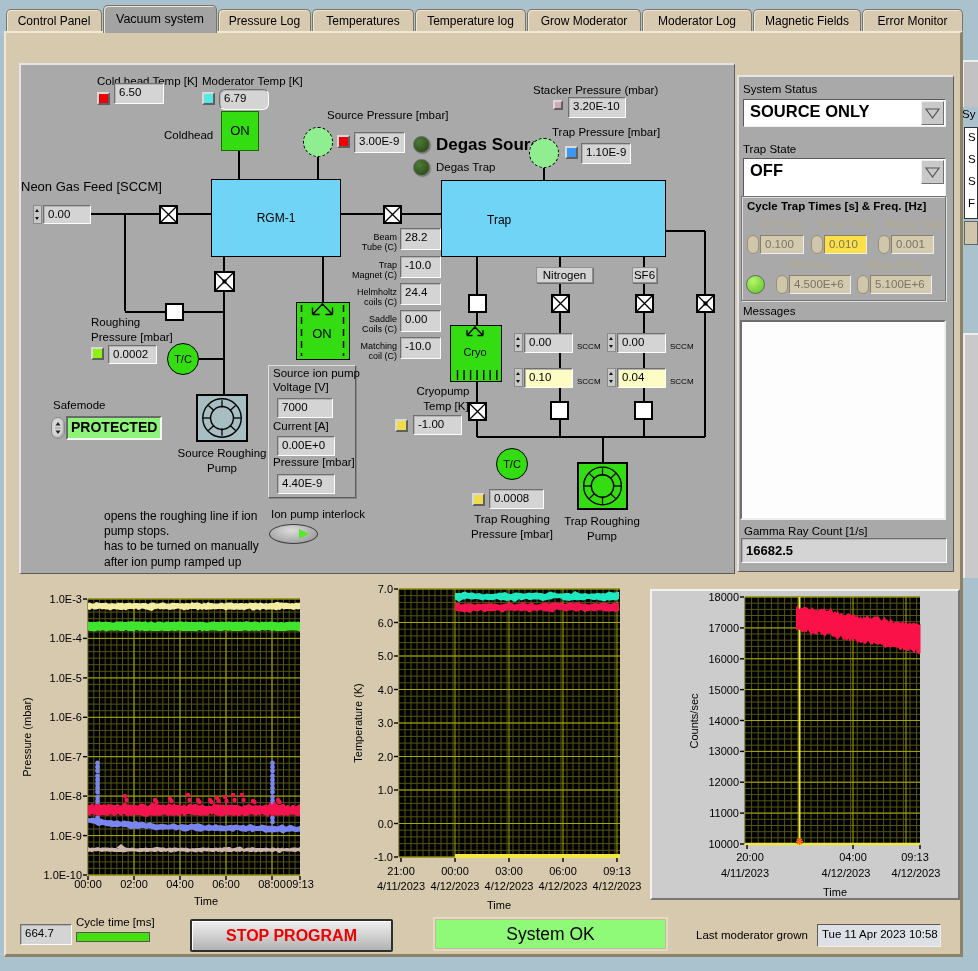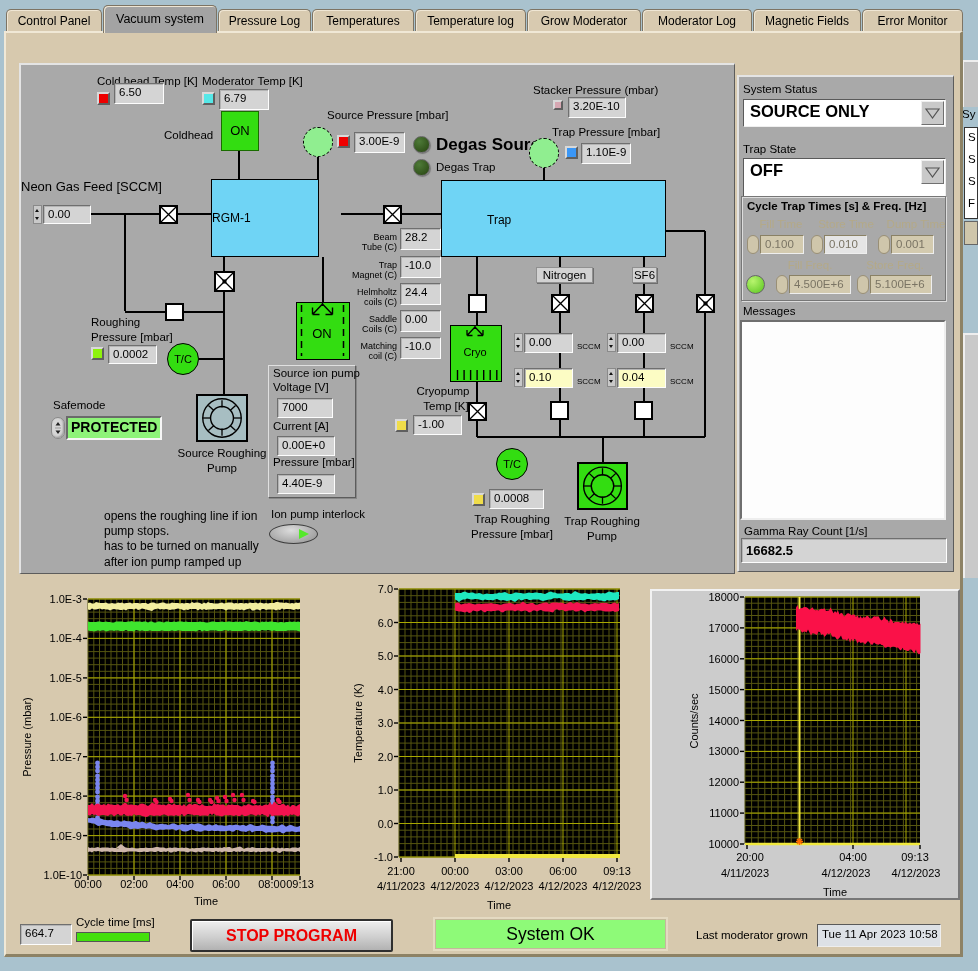--- a/index.html
+++ b/index.html
@@ -65,39 +65,39 @@
 <div class="hl" style="z-index:3;left:666px;top:230px;width:39px"></div>
 <div class="vl" style="z-index:3;left:704px;top:231px;height:63px"></div>
 <div class="vl" style="z-index:3;left:704px;top:313px;height:124px"></div>
 <div class="hl" style="z-index:3;left:477px;top:436px;width:228px"></div>
 <div class="vl" style="z-index:3;left:602px;top:437px;height:26px"></div>
 <div class="lbl" style="z-index:4;left:97px;top:75px;font-size:11.5px;">Cold head Temp [K]</div>
 <div class="lbl" style="z-index:4;left:202px;top:75px;font-size:11.5px;">Moderator Temp [K]</div>
 <div class="led" style="z-index:4;left:97px;top:92px;width:13px;height:13px;background:#ee0000"></div>
 <div class="box" style="z-index:4;left:114px;top:83px;width:50px;height:21px;">6.50</div>
 <div class="led" style="z-index:4;left:202px;top:92px;width:13px;height:13px;background:#55e8e8"></div>
-<div class="box" style="z-index:4;left:219px;top:89px;width:50px;height:21px;">6.79</div>
+<div class="box" style="z-index:4;left:219px;top:89px;width:50px;height:21px;border-radius:6px;">6.79</div>
 <div class="lbl" style="z-index:4;left:164px;top:129px;font-size:11.5px;">Coldhead</div>
 <div class="abs" style="z-index:4;left:221px;top:111px;width:38px;height:40px;background:#33dd11;border:1px solid #1a6c00;text-align:center;font-size:13px;line-height:38px">ON</div>
 <div class="lbl" style="z-index:4;left:327px;top:109px;font-size:11.5px;">Source Pressure [mbar]</div>
 <div class="abs" style="z-index:4;left:303px;top:127px;width:30px;height:30px;border-radius:50%;background:#90ee90;border:1.5px dashed #000"></div>
 <div class="led" style="z-index:4;left:337px;top:135px;width:13px;height:13px;background:#ee0000"></div>
 <div class="box" style="z-index:4;left:354px;top:132px;width:51px;height:21px;">3.00E-9</div>
 <div class="abs" style="z-index:4;left:413px;top:136px;width:17px;height:17px;border-radius:50%;background:radial-gradient(circle at 35% 30%,#4e7a38,#26430f);border:1px solid #666;box-shadow:1px 1px 1px #777"></div>
 <div class="lbl" style="z-index:4;left:436px;top:138px;font-size:17px;font-weight:bold;">Degas Source</div>
 <div class="abs" style="z-index:4;left:413px;top:159px;width:17px;height:17px;border-radius:50%;background:radial-gradient(circle at 35% 30%,#4e7a38,#26430f);border:1px solid #666;box-shadow:1px 1px 1px #777"></div>
 <div class="lbl" style="z-index:4;left:436px;top:161px;font-size:11.5px;">Degas Trap</div>
 <div class="lbl" style="z-index:4;left:533px;top:84px;font-size:11.5px;">Stacker Pressure (mbar)</div>
 <div class="led" style="z-index:4;left:553px;top:100px;width:10px;height:10px;background:#d6a7b2"></div>
 <div class="box" style="z-index:4;left:568px;top:97px;width:58px;height:21px;">3.20E-10</div>
 <div class="lbl" style="z-index:4;left:552px;top:126px;font-size:11.5px;">Trap Pressure [mbar]</div>
 <div class="abs" style="z-index:4;left:529px;top:138px;width:30px;height:30px;border-radius:50%;background:#90ee90;border:1.5px dashed #000"></div>
 <div class="led" style="z-index:4;left:565px;top:146px;width:13px;height:13px;background:#3b97f6"></div>
 <div class="box" style="z-index:4;left:581px;top:143px;width:50px;height:21px;">1.10E-9</div>
-<div class="abs" style="z-index:4;left:211px;top:179px;width:108px;height:78px;background:#6fd4f5;border:1.5px solid #000;text-align:left;font-size:12px;line-height:76px">RGM-1</div>
+<div class="abs" style="z-index:4;left:211px;top:179px;width:130px;height:78px;background:#6fd4f5;border:1.5px solid #000;text-align:center;font-size:12px;line-height:76px">RGM-1</div>
 <div class="abs" style="z-index:4;left:441px;top:180px;width:225px;height:77px;background:#6fd4f5;border:1.5px solid #000;font-size:12px">
     <span style="position:absolute;left:45px;top:32px">Trap</span>
   </div>
 <div class="lbl" style="z-index:4;left:21px;top:180px;font-size:13px;">Neon Gas Feed [SCCM]</div>
 <div class="spin" style="z-index:4;left:33px;top:205px;height:19px"></div>
 <div class="box" style="z-index:4;left:43px;top:205px;width:48px;height:19px;">0.00</div>
 <div class="valve" style="z-index:4;left:159px;top:205px;width:19px;height:19px">
     <svg width="15" height="15" style="display:block">
       <path d="M0 0 L15 15 M15 0 L0 15" stroke="#000" stroke-width="1.3"></path>
     </svg>
@@ -262,21 +262,21 @@
       <path d="M4 7 L17 7 L10.5 16 Z" fill="#c9c9c9" stroke="#555" stroke-width="1.2"></path>
     </svg></div>
 <div class="abs" style="z-index:4;left:741px;top:196px;width:205px;height:105px;border:1px solid #777;box-shadow:inset 1px 1px 0 #ddd,1px 1px 0 #ddd"></div>
 <div class="lbl" style="z-index:4;left:747px;top:200px;font-size:11.5px;font-weight:bold;z-index:5;">Cycle Trap Times [s] &amp; Freq. [Hz]</div>
 <div class="lbl" style="z-index:4;left:681px;top:218px;width:200px;text-align:center;font-size:11.5px;color:#b4a987;">Fill Time</div>
 <div class="lbl" style="z-index:4;left:746px;top:218px;width:200px;text-align:center;font-size:11.5px;color:#b4a987;">Store Time</div>
 <div class="lbl" style="z-index:4;left:816px;top:218px;width:200px;text-align:center;font-size:11.5px;color:#b4a987;">Dump Time</div>
 <div class="abs" style="z-index:5;left:747px;top:235px;width:12px;height:19px;background:#cfc6ab;border-radius:6px;border:1px solid #9a9documents27e;border:1px solid #998f76"></div>
 <div class="abs" style="z-index:5;left:760px;top:235px;width:44px;height:19px;background:#d3caaf;border-top:1px solid #8a8165;border-left:1px solid #8a8165;border-bottom:1px solid #eee;border-right:1px solid #eee;font-size:11.5px;color:#7a7464;padding:2px 0 0 4px">0.100</div>
 <div class="abs" style="z-index:5;left:811px;top:235px;width:12px;height:19px;background:#cfc6ab;border-radius:6px;border:1px solid #9a9documents27e;border:1px solid #998f76"></div>
-<div class="abs" style="z-index:5;left:824px;top:235px;width:43px;height:19px;background:#e5e5e5;border-top:1px solid #8a8165;border-left:1px solid #8a8165;border-bottom:1px solid #eee;border-right:1px solid #eee;font-size:11.5px;color:#7a7464;padding:2px 0 0 4px">0.010</div>
+<div class="abs" style="z-index:5;left:824px;top:235px;width:43px;height:19px;background:#fde047;border-top:1px solid #8a8165;border-left:1px solid #8a8165;border-bottom:1px solid #eee;border-right:1px solid #eee;font-size:11.5px;color:#7a7464;padding:2px 0 0 4px">0.010</div>
 <div class="abs" style="z-index:5;left:878px;top:235px;width:12px;height:19px;background:#cfc6ab;border-radius:6px;border:1px solid #9a9documents27e;border:1px solid #998f76"></div>
 <div class="abs" style="z-index:5;left:891px;top:235px;width:43px;height:19px;background:#d3caaf;border-top:1px solid #8a8165;border-left:1px solid #8a8165;border-bottom:1px solid #eee;border-right:1px solid #eee;font-size:11.5px;color:#7a7464;padding:2px 0 0 4px">0.001</div>
 <div class="lbl" style="z-index:4;left:710px;top:259px;width:200px;text-align:center;font-size:11.5px;color:#b4a987;">Fill Freq.</div>
 <div class="lbl" style="z-index:4;left:795px;top:259px;width:200px;text-align:center;font-size:11.5px;color:#b4a987;">Store Freq.</div>
 <div class="abs" style="z-index:5;left:746px;top:275px;width:19px;height:19px;border-radius:50%;background:radial-gradient(circle at 35% 30%,#b8f56e,#58c41e);border:1px solid #666"></div>
 <div class="abs" style="z-index:5;left:776px;top:275px;width:12px;height:19px;background:#cfc6ab;border-radius:6px;border:1px solid #9a9documents27e;border:1px solid #998f76"></div>
 <div class="abs" style="z-index:5;left:789px;top:275px;width:62px;height:19px;background:#d3caaf;border-top:1px solid #8a8165;border-left:1px solid #8a8165;border-bottom:1px solid #eee;border-right:1px solid #eee;font-size:11.5px;color:#7a7464;padding:2px 12px 0 4px">4.500E+6</div>
 <div class="abs" style="z-index:5;left:857px;top:275px;width:12px;height:19px;background:#cfc6ab;border-radius:6px;border:1px solid #9a9documents27e;border:1px solid #998f76"></div>
 <div class="abs" style="z-index:5;left:870px;top:275px;width:62px;height:19px;background:#d3caaf;border-top:1px solid #8a8165;border-left:1px solid #8a8165;border-bottom:1px solid #eee;border-right:1px solid #eee;font-size:11.5px;color:#7a7464;padding:2px 0 0 4px">5.100E+6</div>
 <div class="lbl" style="z-index:4;left:743px;top:305px;font-size:11.5px;">Messages</div>

